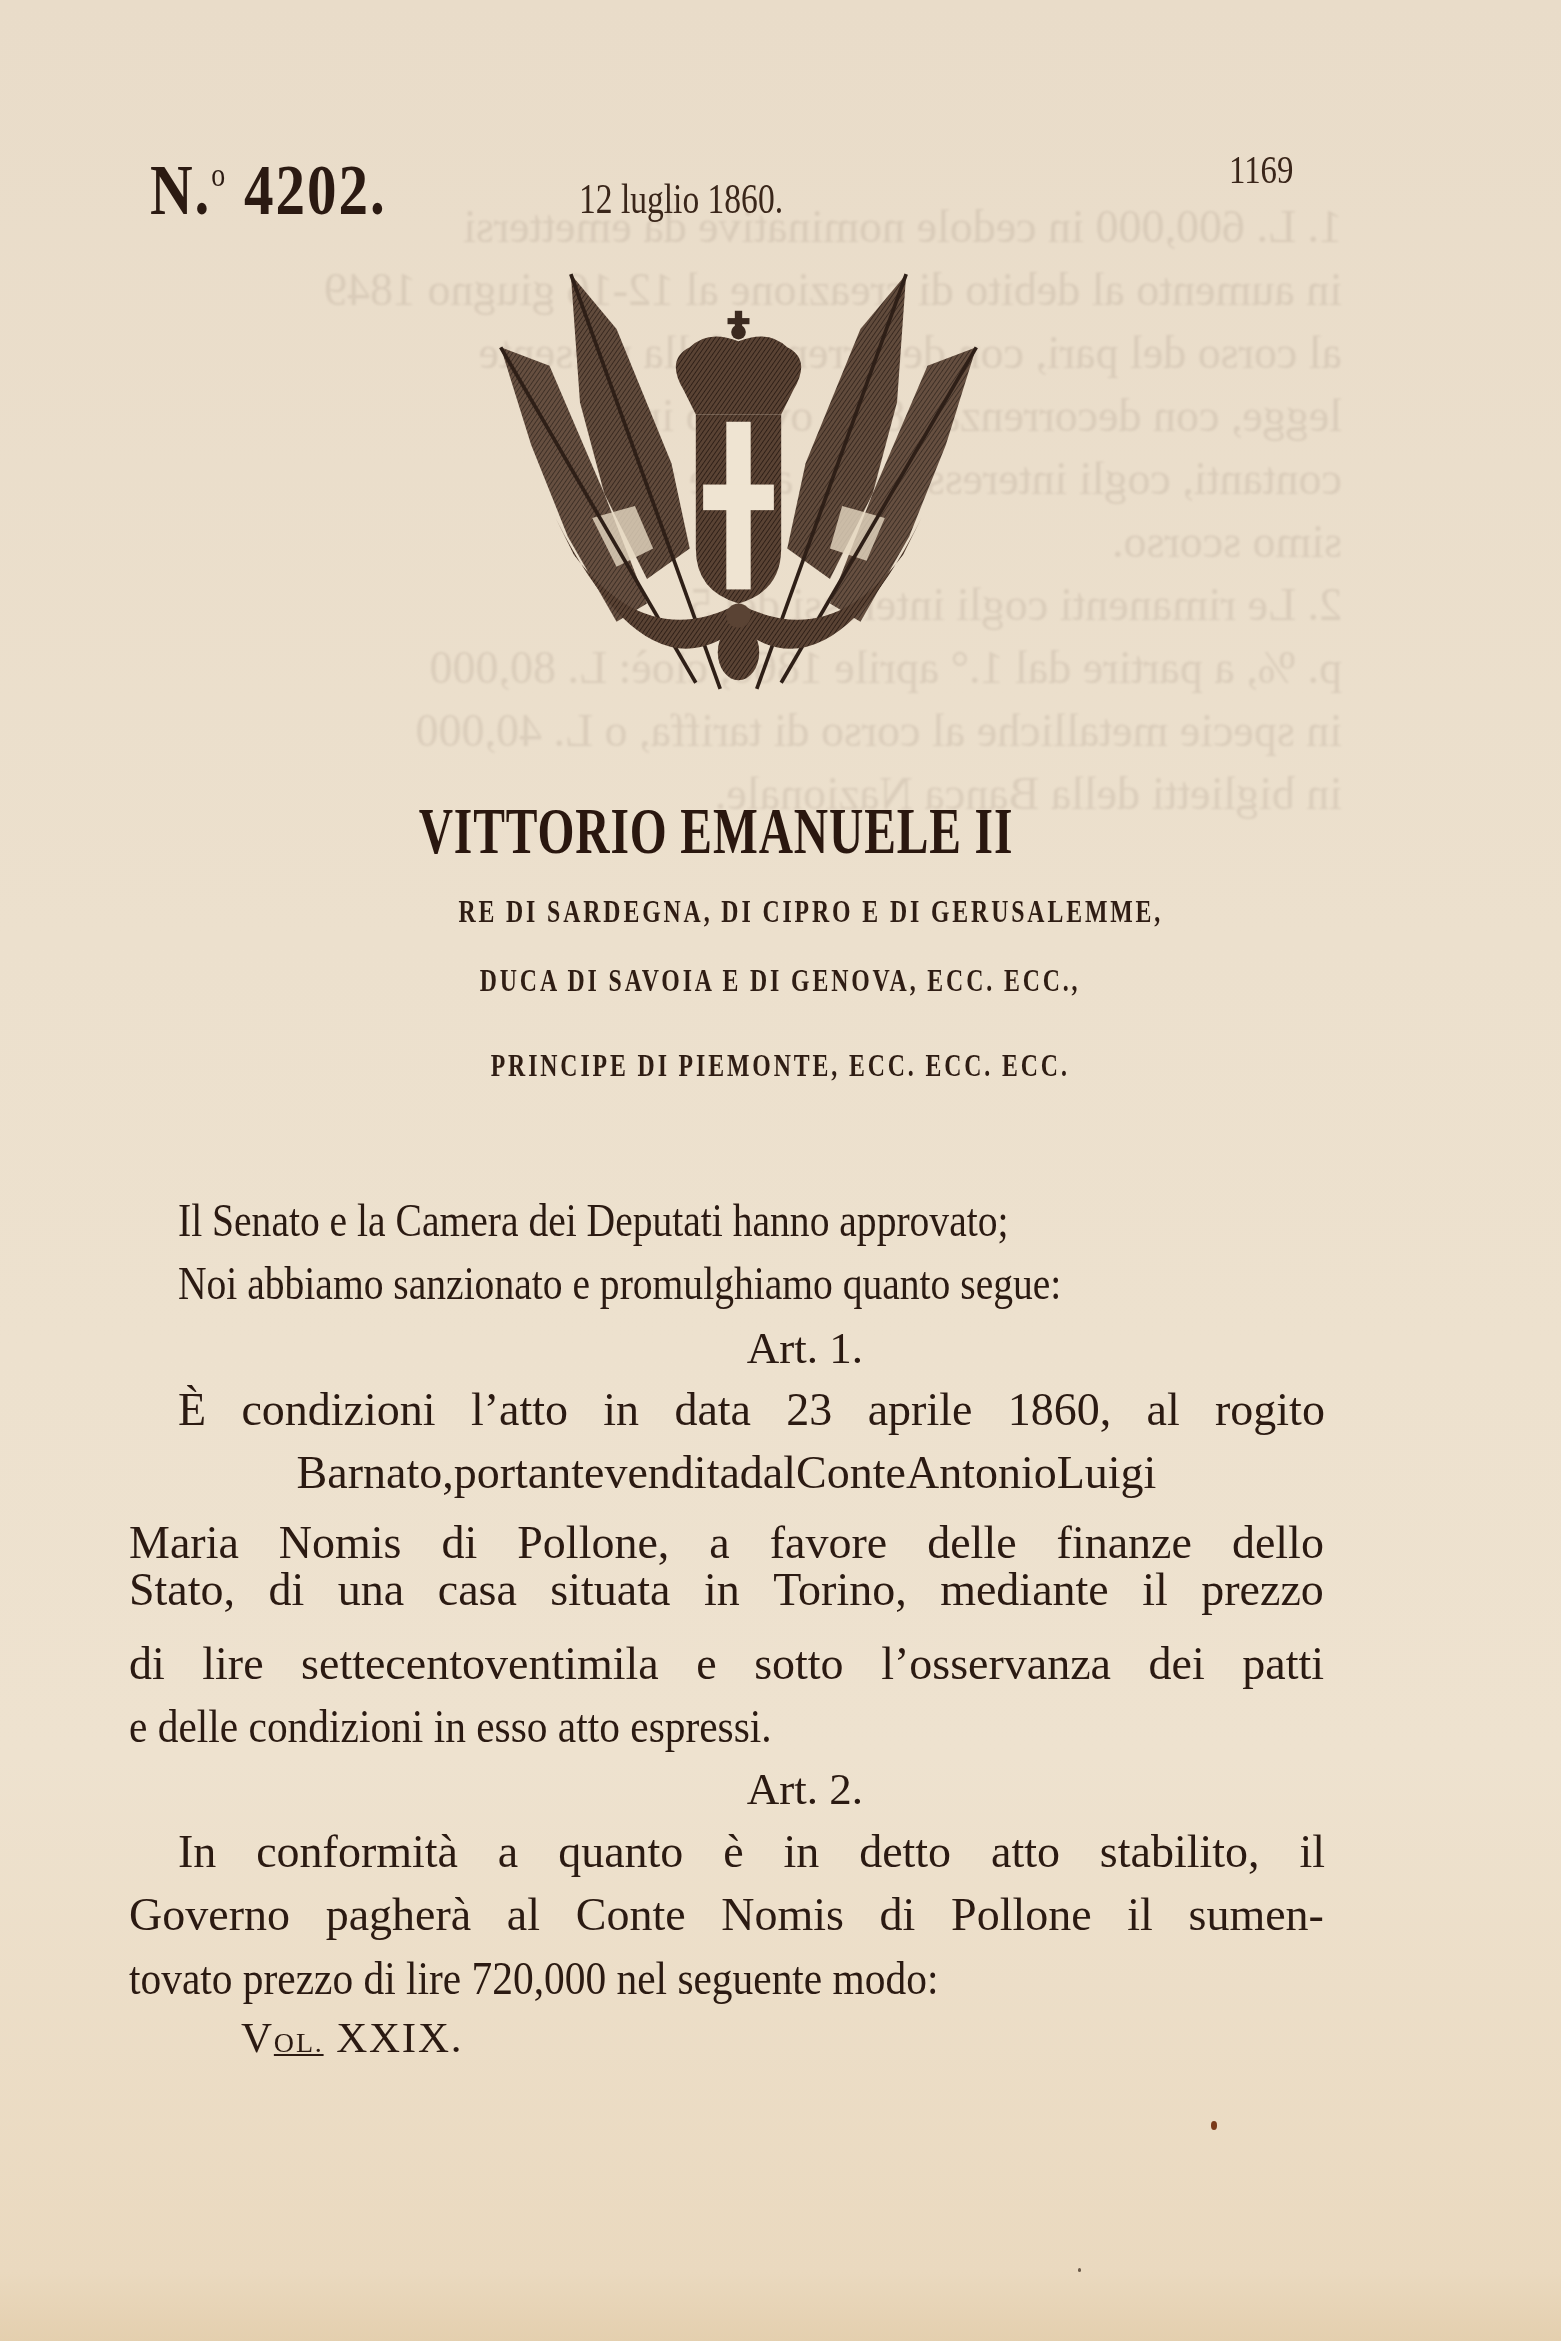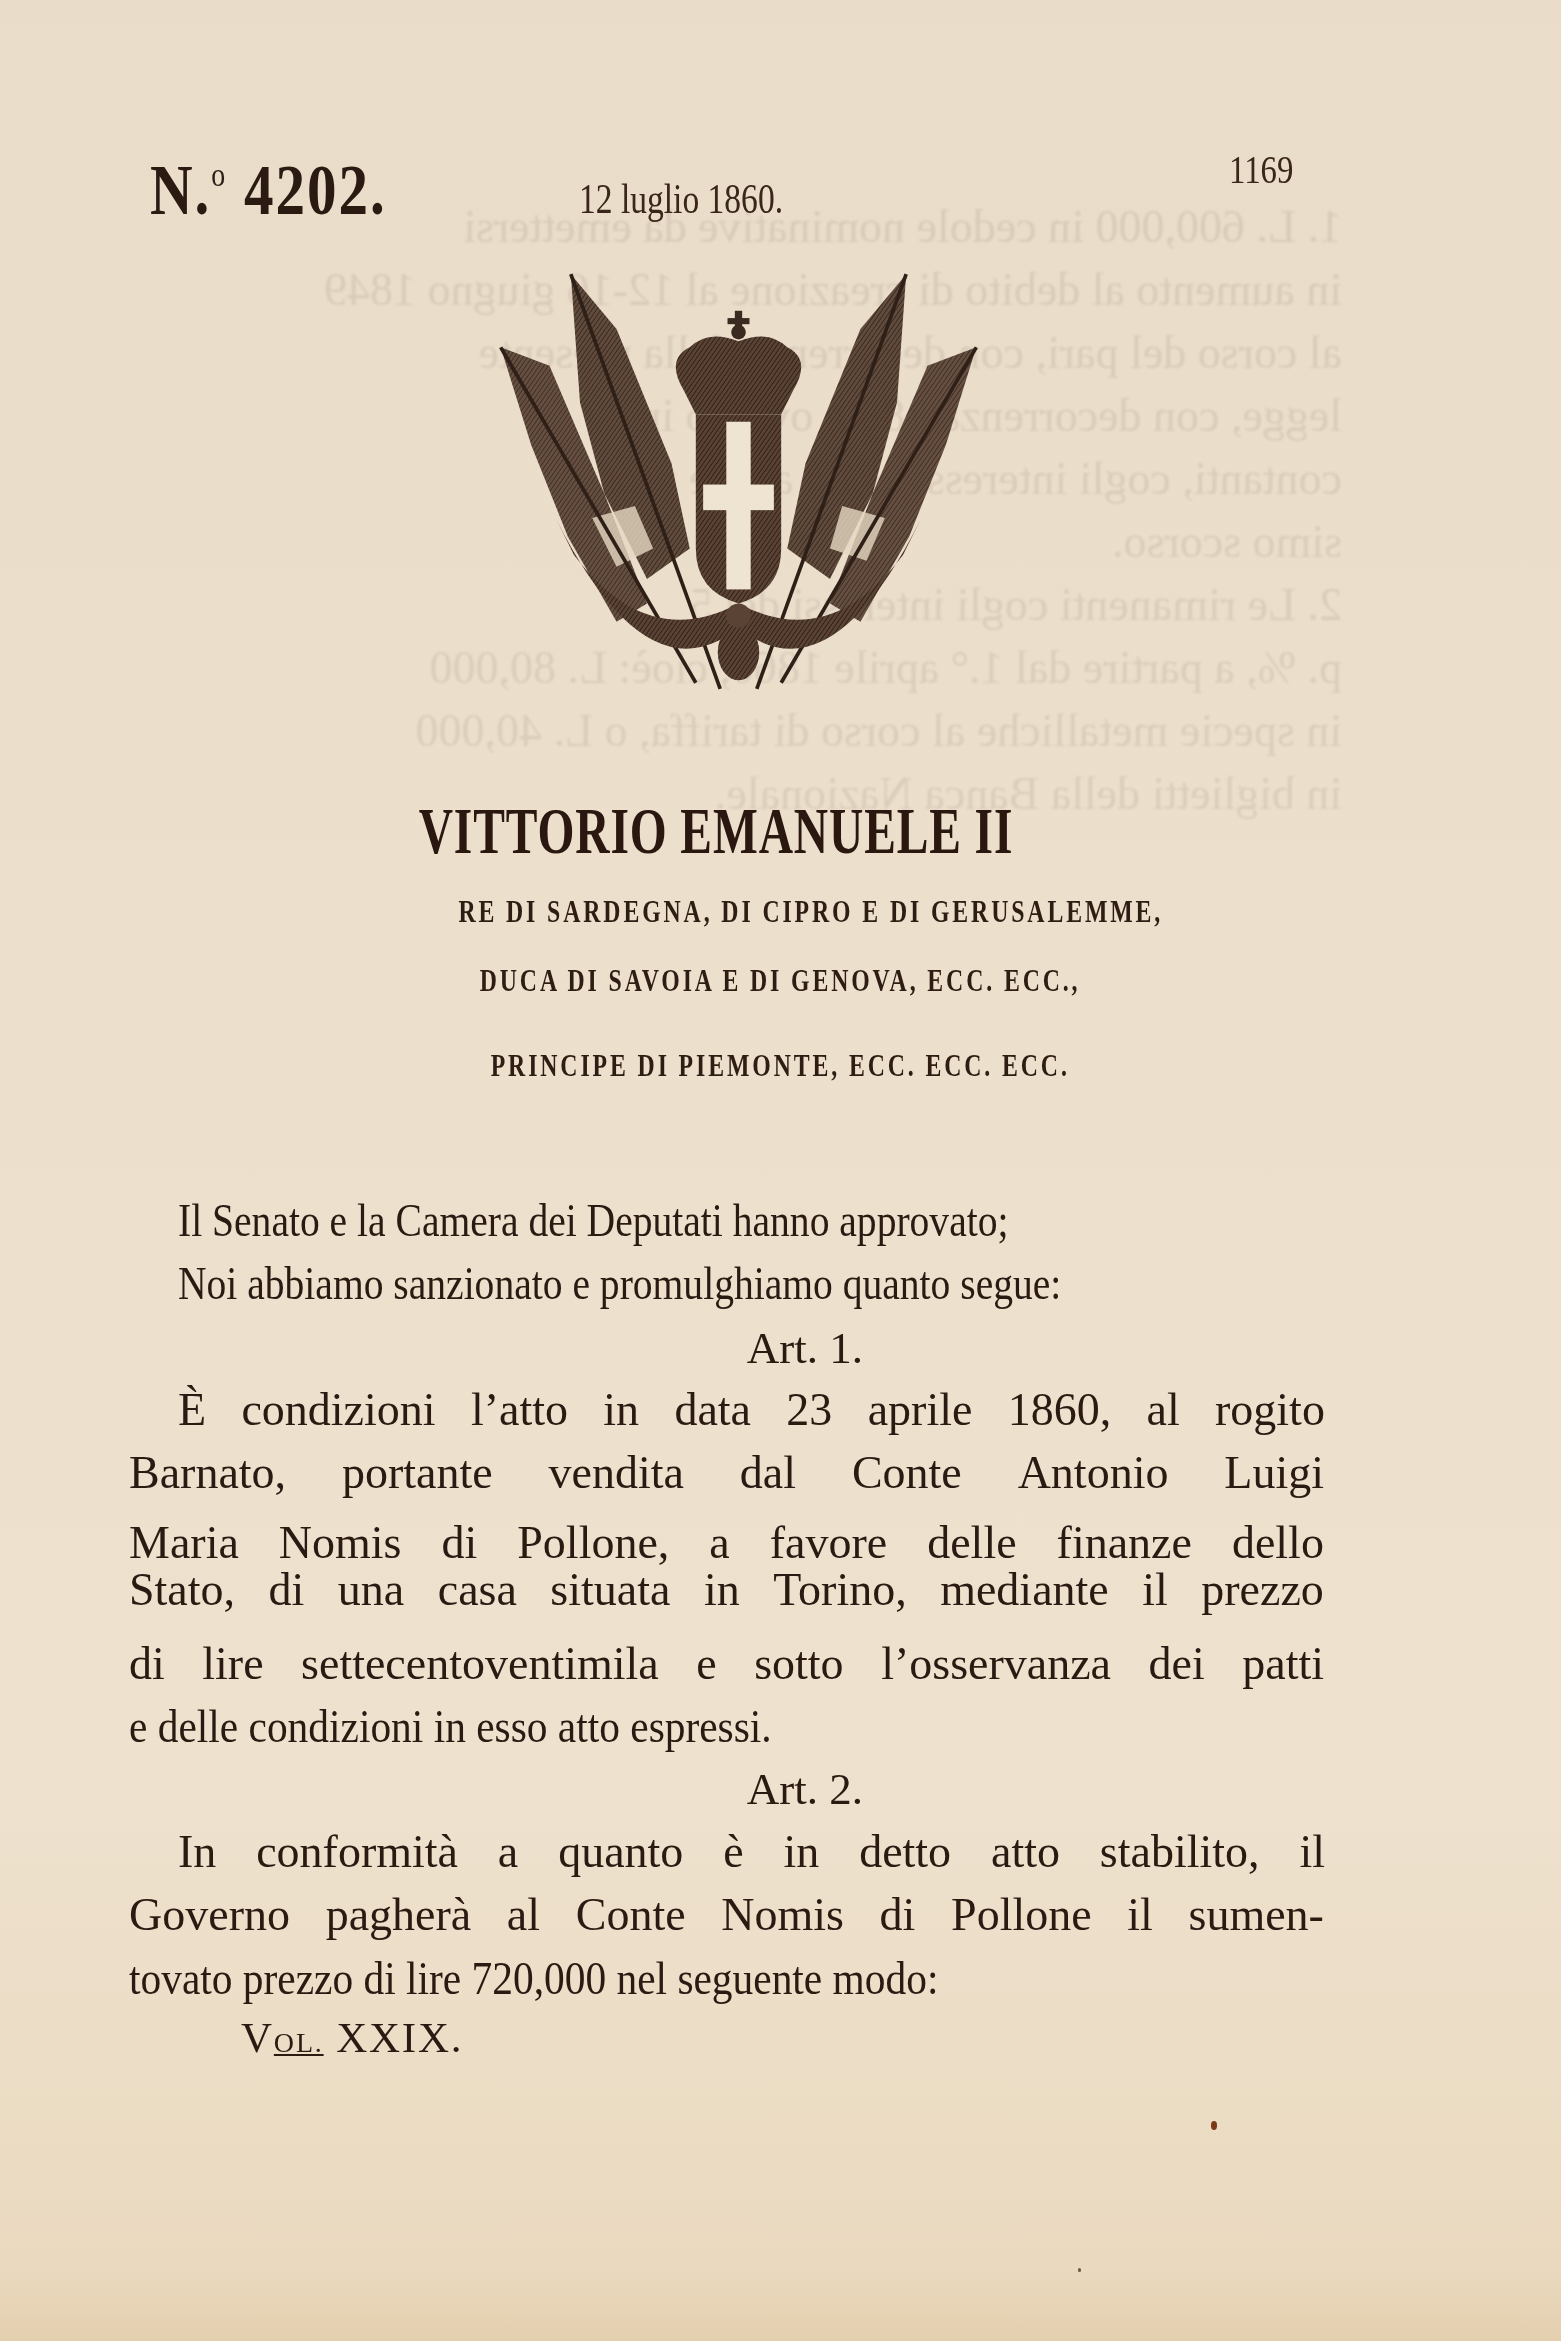--- a/index.html
+++ b/index.html
@@ -236,21 +236,21 @@
         <span>condizioni</span>
         <span>l’atto</span>
         <span>in</span>
         <span>data</span>
         <span>23</span>
         <span>aprile</span>
         <span>1860,</span>
         <span>al</span>
         <span>rogito</span>
     </div>
-    <div class="line justified" style="top:63px;">
+    <div class="line justified" style="top:63px;justify-content:center;">
       <span>Barnato,</span>
         <span>portante</span>
         <span>vendita</span>
         <span>dal</span>
         <span>Conte</span>
         <span>Antonio</span>
         <span>Luigi</span>
     </div>
     <div class="line justified" style="top:133px;">
       <span>Maria</span>

